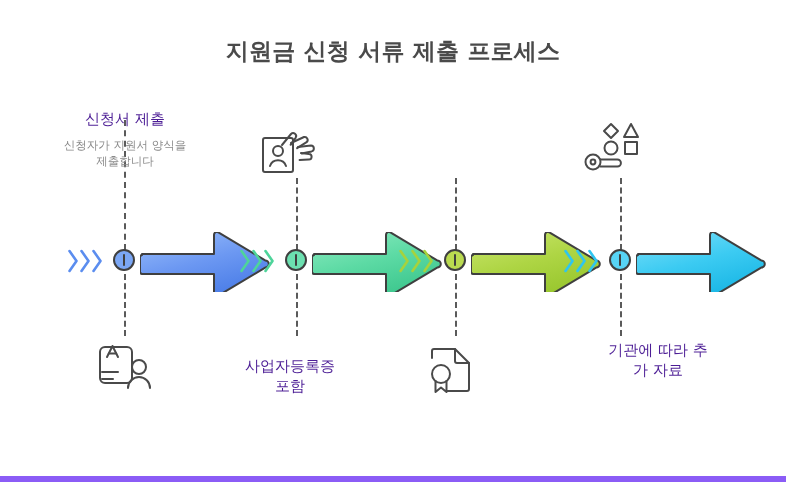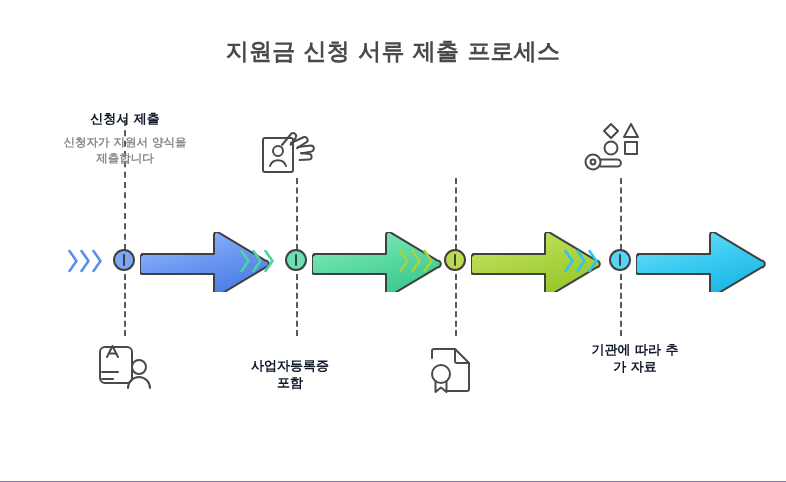--- a/index.html
+++ b/index.html
@@ -11,21 +11,21 @@
   body {
     font-family: "DejaVu Sans", "Liberation Sans", sans-serif;
     -webkit-font-smoothing: antialiased;
   }
   .canvas {
     position: relative;
     width: 786px;
     height: 482px;
     background: #ffffff;
     overflow: hidden;
-    border-bottom: 1px solid #8b5cf6;
+    border-bottom: 6px solid #8b5cf6;
     box-sizing: border-box;
   }
 
   
   .title {
     position: absolute;
     top: 36px;
     left: 0;
     width: 786px;
     text-align: center;
@@ -92,33 +92,32 @@
     width: 0;
     border-left: 2px dashed #5a5a5a;
   }
 
   
   .block {
     position: absolute;
     text-align: center;
   }
   .block .heading {
-    font-size: 13px;
-    font-weight: 700;
-    color: #0f172a;
+    font-size: 15px;
+    font-weight: 400;
+    color: #4c1d95;
     line-height: 1.32;
     white-space: pre-line;
   }
   .block .desc {
     margin-top: 7px;
     font-size: 11.5px;
     color: #8a8a8a;
     line-height: 1.42;
     white-space: pre-line;
-    font-weight: bold;
   }
 
   
   .icon {
     position: absolute;
   }
   .icon svg {
     display: block;
   }
 </style>
@@ -315,18 +314,18 @@
         <path d="M28 6 l7 7 l-7 7 l-7 -7 z"></path>
         <path d="M48 6 l7 13 h-14 z"></path>
         <circle cx="28" cy="30" r="6.5"></circle>
         <rect x="42" y="24" width="12" height="12"></rect>
         <circle cx="10" cy="44" r="7.5"></circle>
         <circle cx="10" cy="44" r="2.4"></circle>
         <path d="M17.4 41.5 h17 a3.5 3.5 0 0 1 0 7 h-17"></path>
       </g>
     </svg>
   </div>
-  <div class="block" style="left:525px; top:341px; width:220px;">
+  <div class="block" style="left:548px; top:341px; width:220px;">
     <div class="heading">기관에 따라 추
 가 자료</div>
   </div>
 
 </div>
 
 </body></html>

